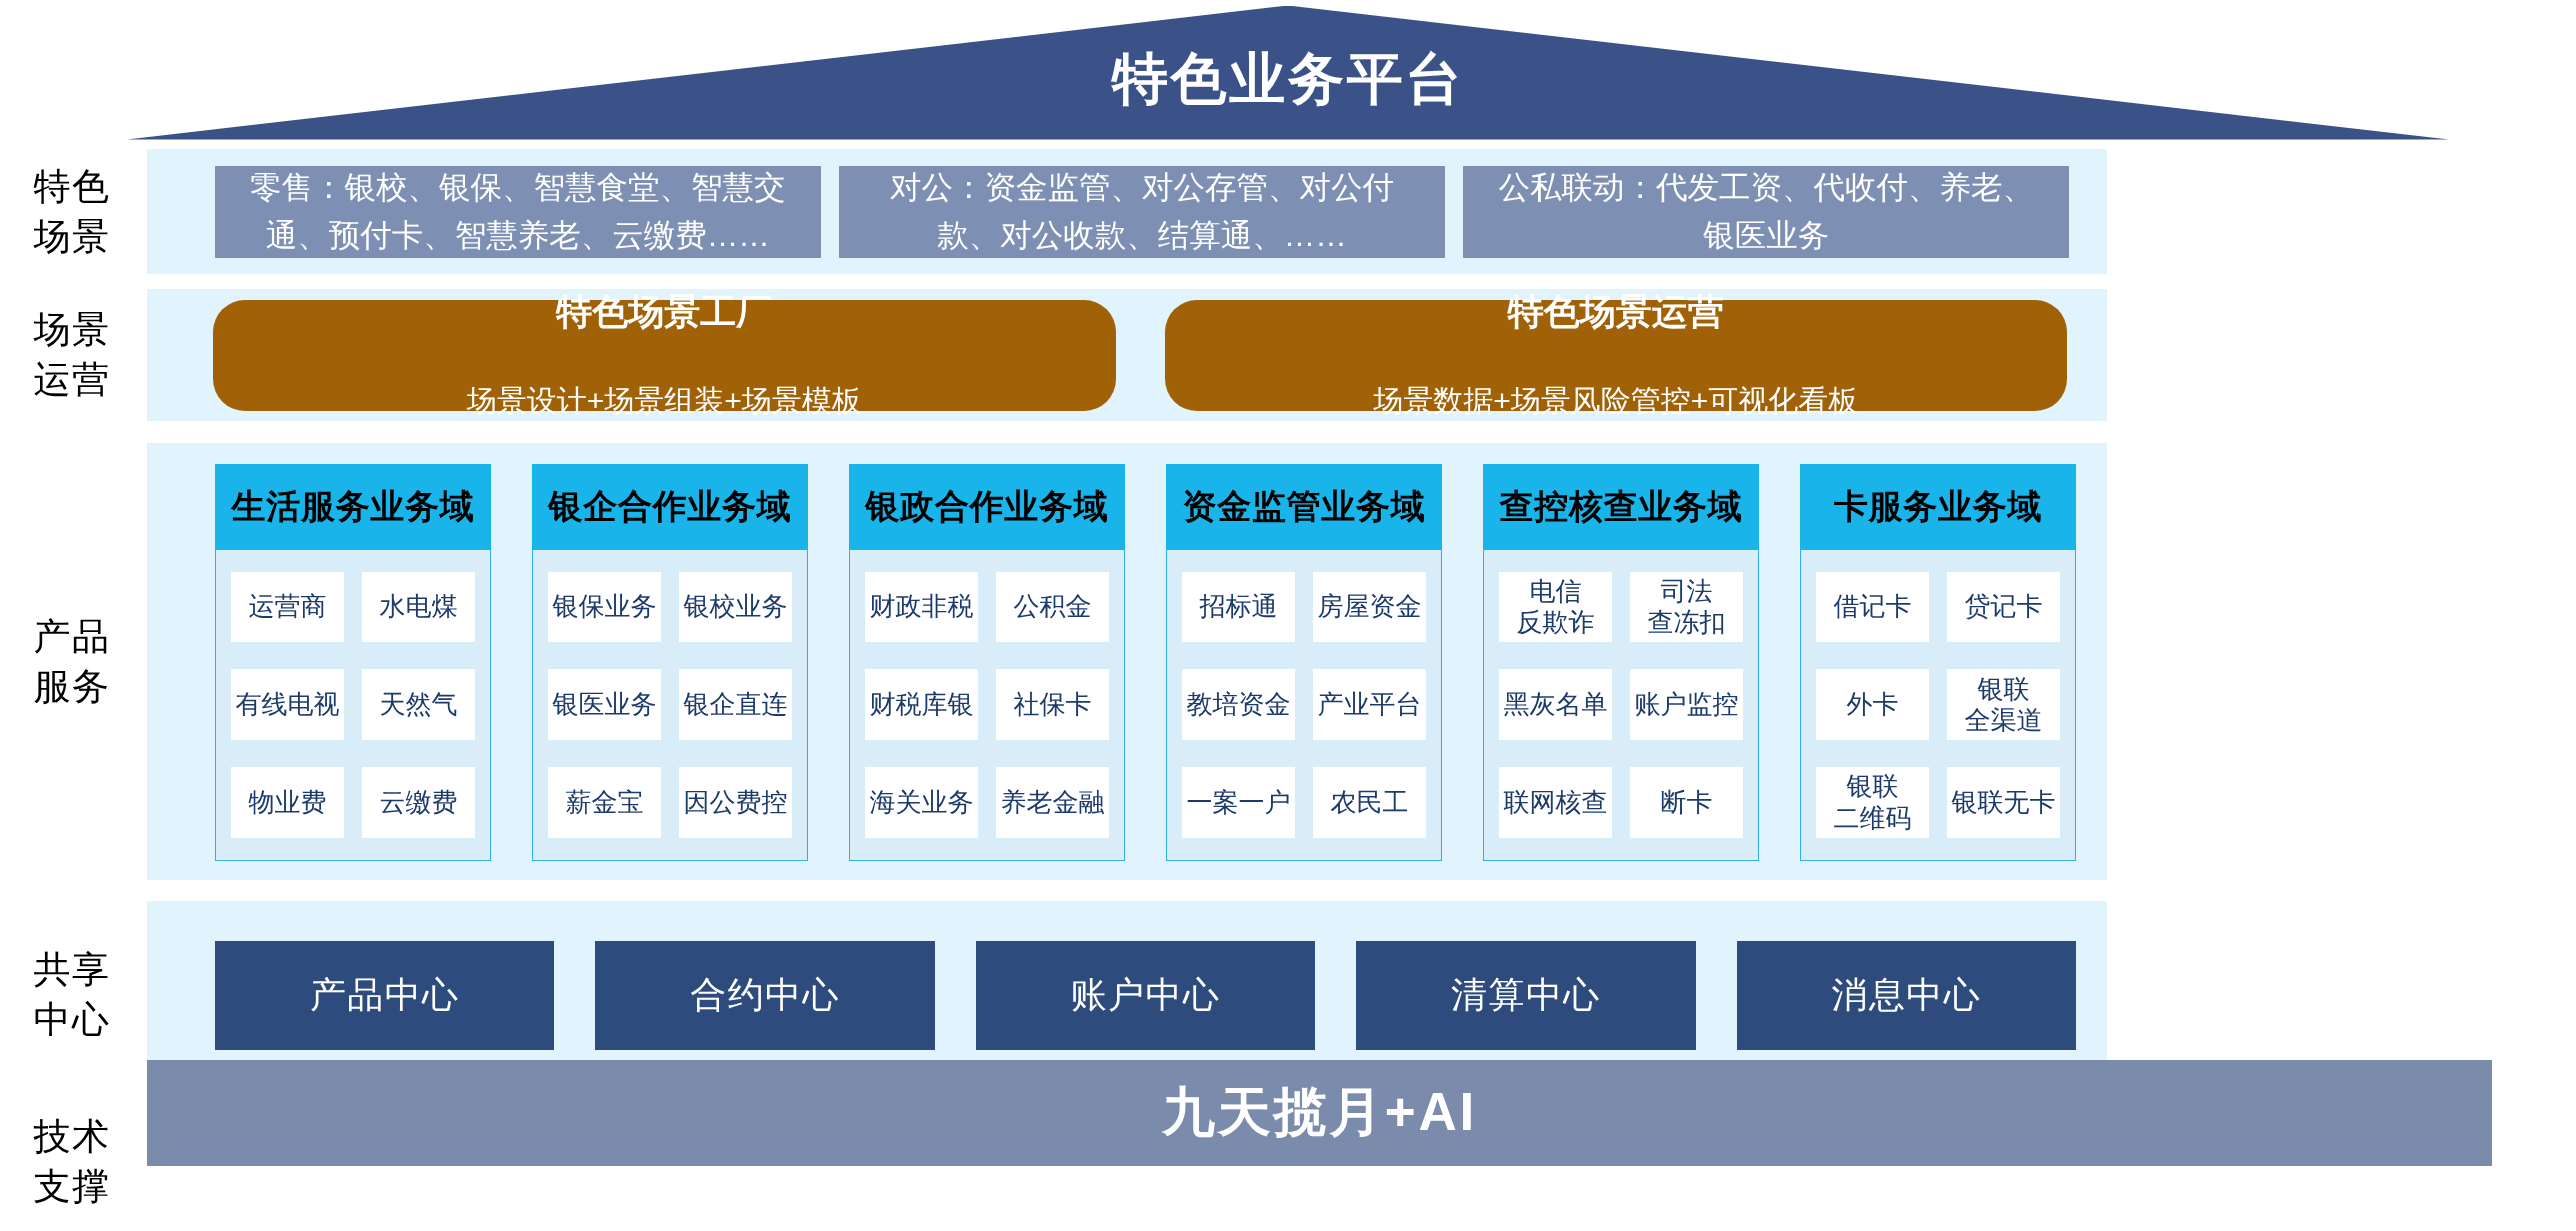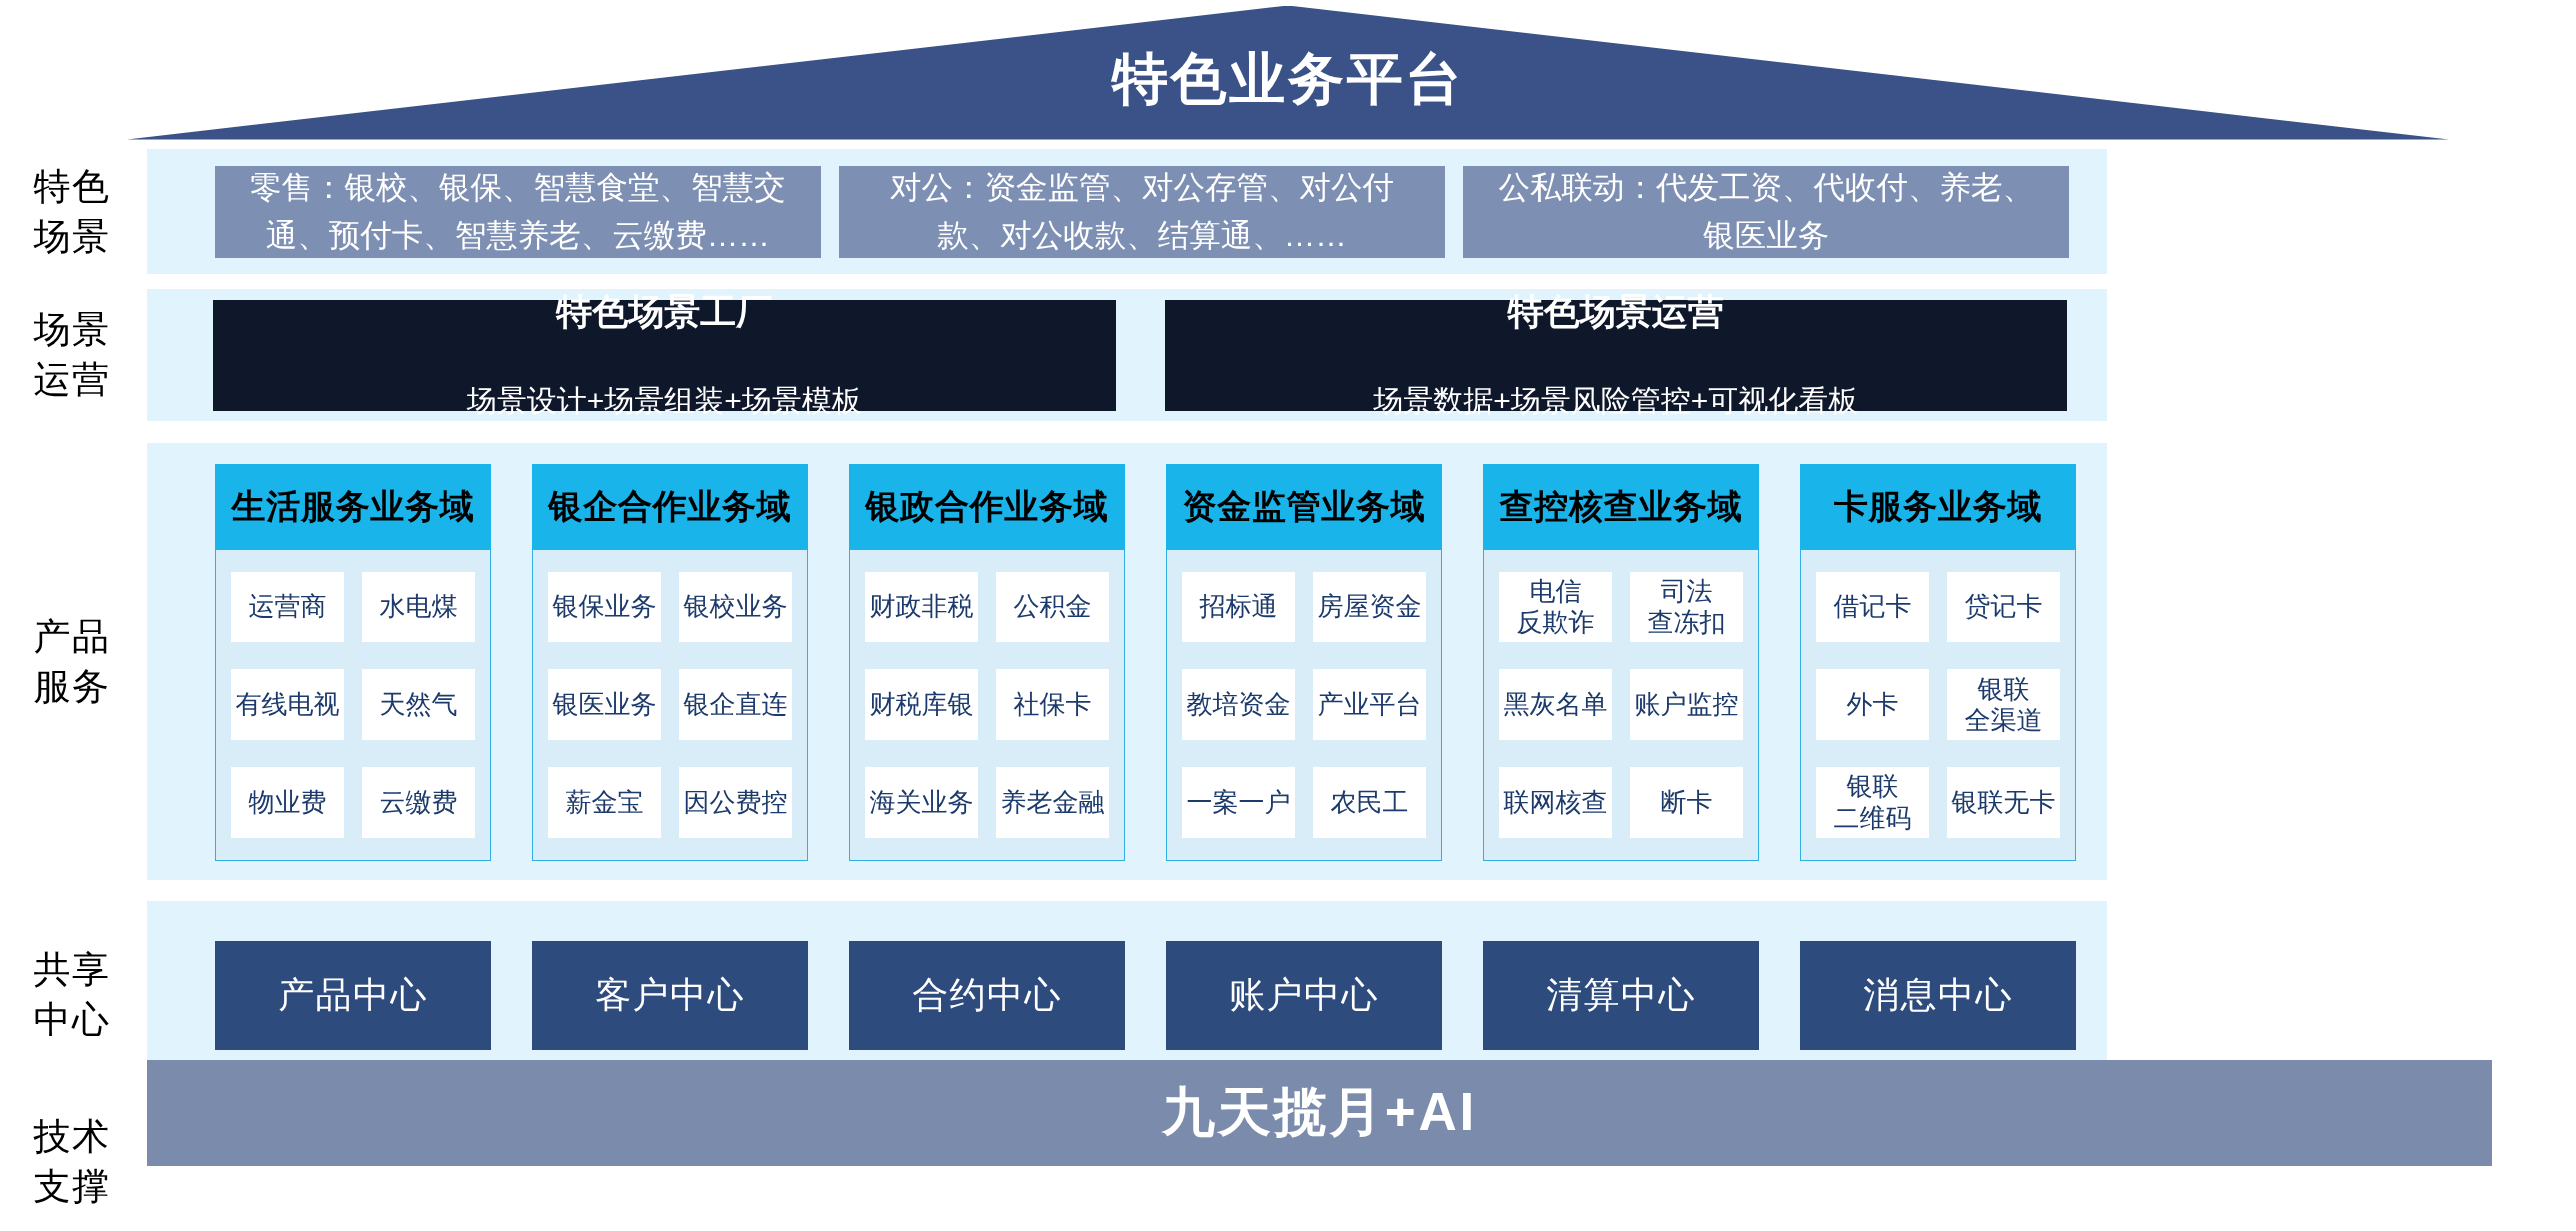--- a/index.html
+++ b/index.html
@@ -36,23 +36,23 @@
   }
   .band-scenes{top:149px;height:125px;gap:18.5px;padding:0 38px 0 68px;box-sizing:border-box;}
   .scene-box{
     flex:1;height:92px;background:#7D8FB2;color:#ffffff;
     display:flex;align-items:center;justify-content:center;
     font-size:31.5px;line-height:1.5;text-align:center;padding:0 23px;box-sizing:border-box;
   }
 
   .band-operation{top:289px;height:132px;gap:49px;padding:0 40px 0 66px;box-sizing:border-box;}
   .op-box{
-    flex:1;height:111px;background:#0f172a;color:#ffffff;
+    flex:1;height:111px;background:#a16207;color:#ffffff;
     display:flex;flex-direction:column;align-items:center;justify-content:center;
-    text-align:center;gap:18px;
+    text-align:center;gap:18px;border-radius:32px;
   }
   .op-title{font-size:36px;font-weight:bold;line-height:1;}
   .op-subtitle{font-size:30px;line-height:1;margin-top:38px;}
 
   .band-products{top:443px;height:437px;gap:41px;padding:20.5px 31px 19px 68px;box-sizing:border-box;align-items:stretch;}
   .product-column{flex:1;display:flex;flex-direction:column;}
   .column-header{
     height:86px;background:#19B4EA;color:#000000;flex:0 0 auto;
     display:flex;align-items:center;justify-content:center;
     font-size:34px;font-weight:bold;letter-spacing:0.7px;
@@ -195,21 +195,20 @@
         <div class="product-cell">银联
 二维码</div>
         <div class="product-cell">银联无卡</div>
       </div>
     </div>
 
   </div>
 
   <div class="band band-shared">
     <div class="center-box">产品中心</div>
-    <div class="center-box">客户中心</div>
     <div class="center-box">合约中心</div>
     <div class="center-box">账户中心</div>
     <div class="center-box">清算中心</div>
     <div class="center-box">消息中心</div>
   </div>
 
   <div class="tech-bar">九天揽月+AI</div>
 
 </div>
 

